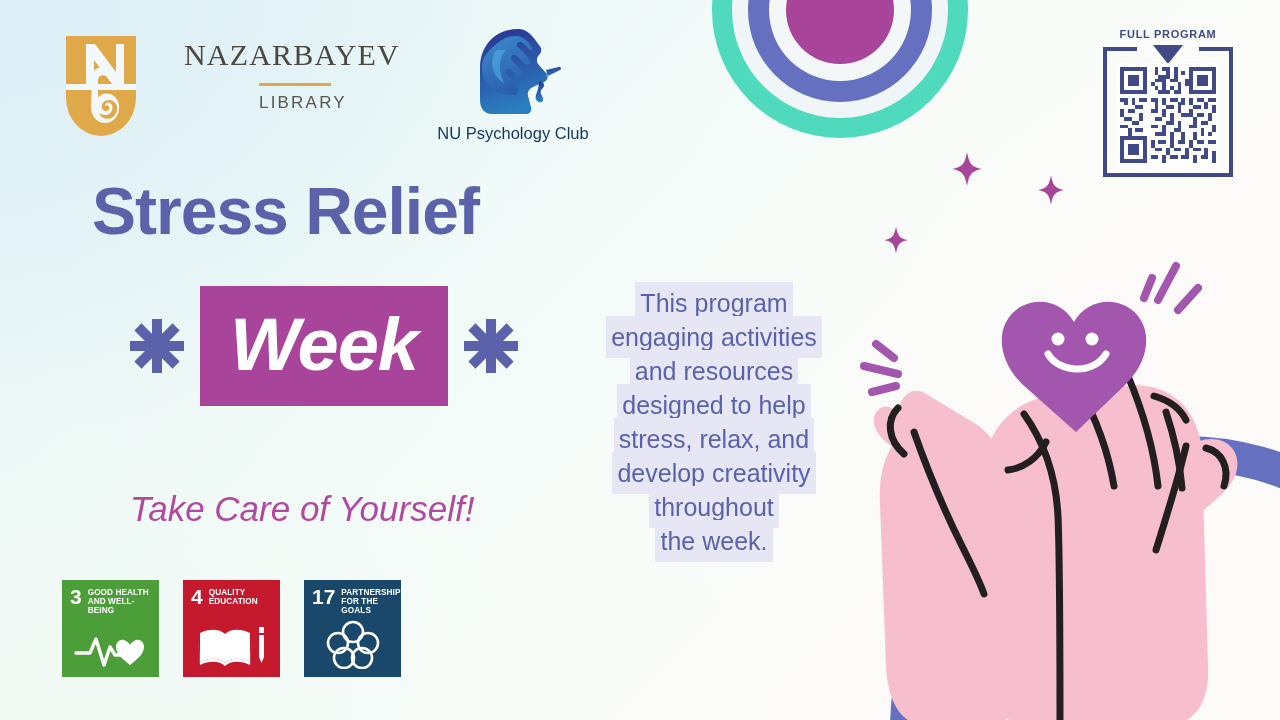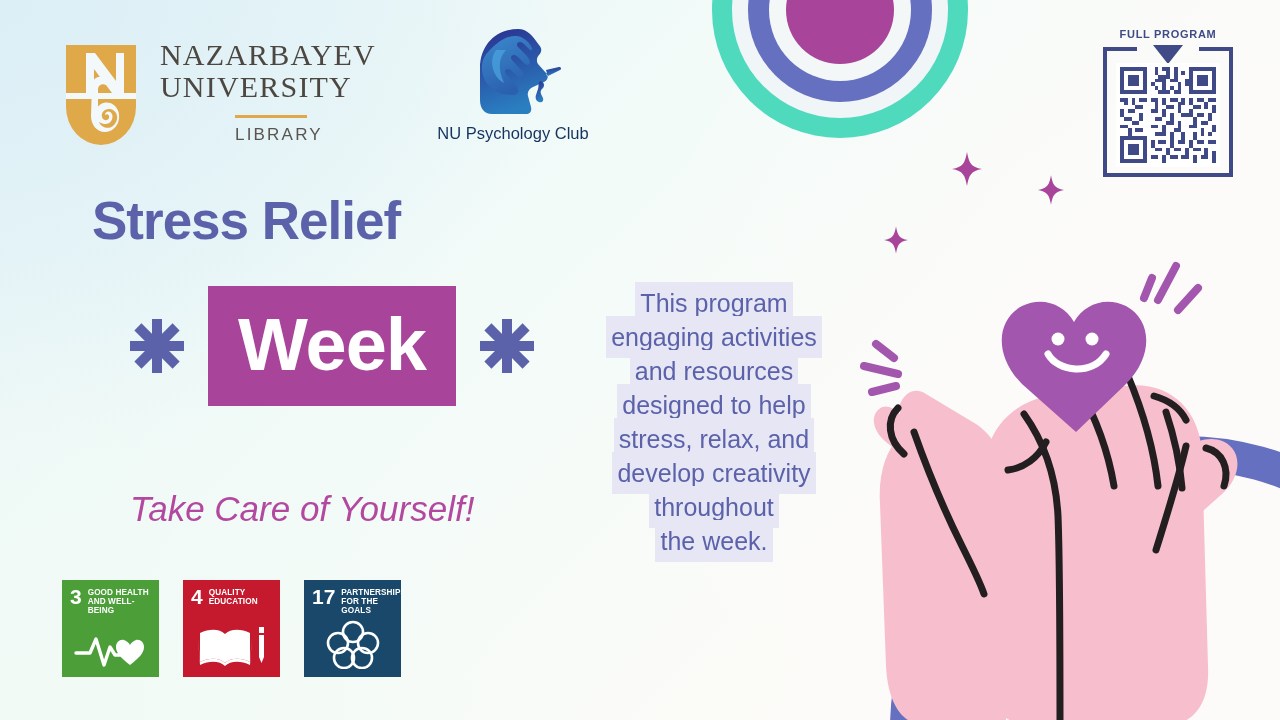--- a/index.html
+++ b/index.html
@@ -61,21 +61,22 @@
     pointer-events: none;
   }
   .sparkle svg { display: block; }
 
   
   .nu-logo {
     position: absolute;
     left: 62px;
     top: 36px;
     display: flex;
-    align-items: flex-end;
+    align-items: flex-start;
+    gap: 24px;
   }
   .nu-mark { width: 78px; height: 100px; flex: none; }
   .nu-words { margin-left: 20px; padding-top: 3px; }
   .nu-line {
     font-family: "Liberation Serif", serif;
     font-size: 30px;
     letter-spacing: 1.2px;
     color: #4c4740;
     line-height: 1.07;
     white-space: nowrap;
@@ -157,45 +158,45 @@
     padding: 4px;
     box-sizing: border-box;
   }
   .qr-img svg { display: block; width: 100%; height: 100%; }
 
   
   .headline {
     position: absolute;
     left: 92px;
     top: 178px;
-    font-size: 53px;
+    font-size: 66px;
     font-weight: bold;
     color: #5b62aa;
     letter-spacing: -1px;
     line-height: 1;
-    margin-top: 16px;
   }
   .week-row {
     position: absolute;
     left: 128px;
     top: 286px;
     display: flex;
     align-items: center;
   }
   .aster { flex: none; }
   .aster svg { display: block; }
   .week-box {
     background: #a8459b;
     color: #ffffff;
     font-size: 74px;
     font-weight: bold;
     line-height: 1;
     padding: 22px 30px 24px 30px;
-    margin: 0 22px;
+    margin: 0 14px;
     letter-spacing: -1px;
+    font-style: italic;
   }
 
   .date-line {
     position: absolute;
     left: 178px;
     top: 410px;
     background: #e6e6f4;
     color: #3f4a86;
     font-size: 35px;
     font-weight: bold;
@@ -325,21 +326,20 @@
     <div class="nu-mark">
       <svg viewBox="0 0 78 100" width="78" height="100">
         <path d="M4 0 H74 V62 A35 38 0 0 1 39 100 A35 38 0 0 1 4 62 Z" fill="#dfa94a"></path>
         <path d="M24 8 H33 L54 36 V8 H62 V52 H53 L32 24 V52 H24 Z" fill="#f3f8fa"></path>
         <path d="M4 48 H74 V54 H4 Z" fill="#f3f8fa"></path>
         <path d="M30 40 C30 34 36 30 42 32 L48 34 L44 40 C40 38 36 40 36 45 V72 C36 82 46 86 52 80 C58 74 55 64 47 64 C42 64 39 68 40 72 C41 76 46 76 47 73 C48 70 45 68 43 70 C43 66 48 65 50 69 C52 74 48 80 42 79 C35 78 32 71 34 65 C37 57 47 55 53 61 C60 68 58 82 48 86 C38 90 29 82 29 71 Z" fill="#f3f8fa"></path>
       </svg>
     </div>
     <div class="nu-words">
       <div class="nu-line">NAZARBAYEV</div>
-      <div class="nu-line">UNIVERSITY</div>
       <div class="nu-rule"></div>
       <div class="nu-sub">LIBRARY</div>
     </div>
   </div>
 
   <div class="club">
     <svg width="106" height="92" viewBox="0 0 106 92">
       <defs>
         <linearGradient id="headGrad" x1="0" y1="0" x2="0.3" y2="1">
           <stop offset="0" stop-color="#2b2f8f"></stop>

